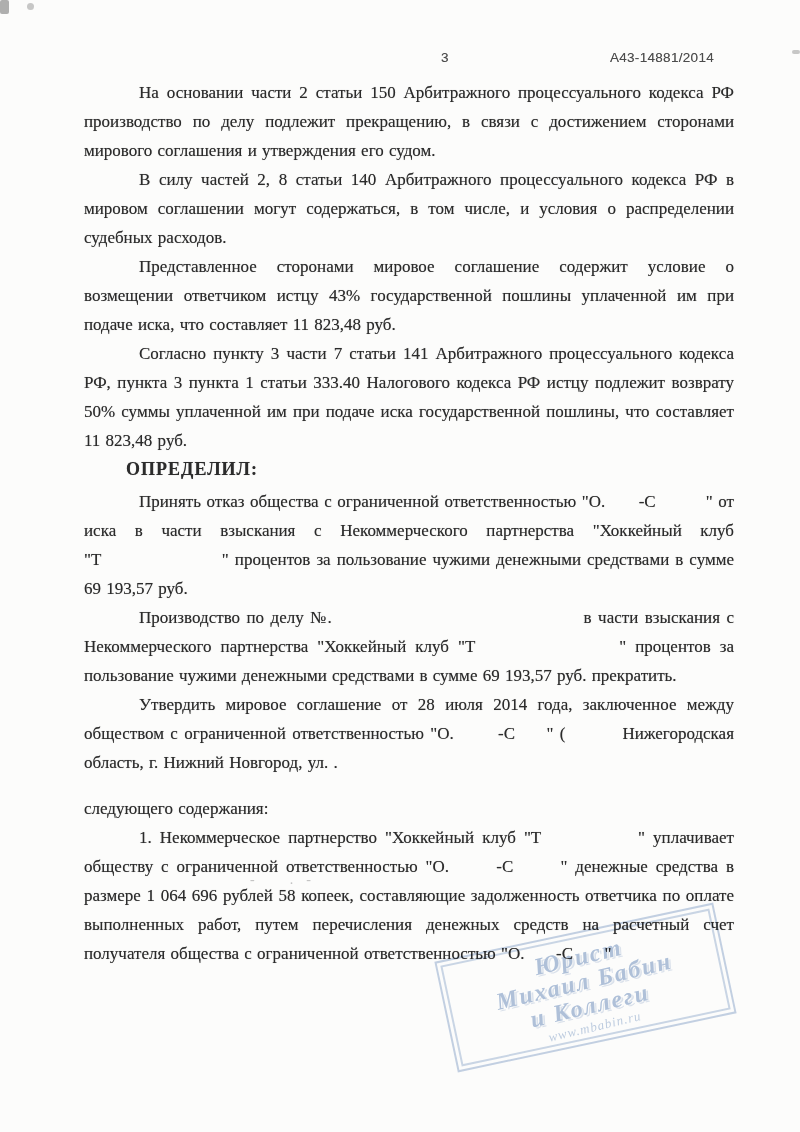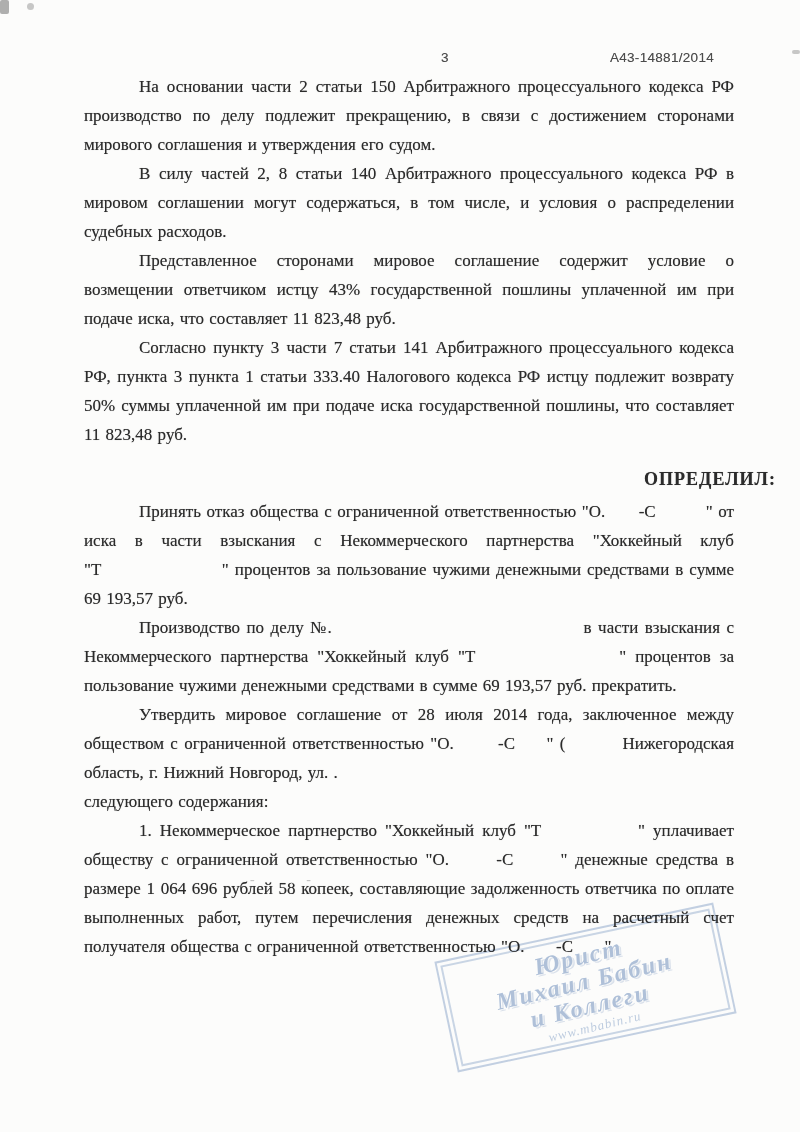--- a/index.html
+++ b/index.html
@@ -21,35 +21,35 @@
   .page-header {
     position:absolute; left:0; top:50px; width:100%;
     font-family:"Liberation Sans","DejaVu Sans",sans-serif;
     font-size:13.5px; color:#4c4c4c;
     text-shadow:0 0 .6px rgba(70,70,70,.5);
   }
   .page-number { position:absolute; left:441px; top:0; }
   .case-number { position:absolute; right:86px; top:0; letter-spacing:.3px;margin-left:25px; }
 
   .doc-body {
-    position:absolute; left:84px; top:72px; width:650px;
+    position:absolute; left:84px; top:78px; width:650px;
     font-size:17px; line-height:29px;
     text-shadow:0 0 .7px rgba(55,55,55,.55);
     word-spacing:1px;
   }
   p.para { text-align:justify; }
   p.indent  { text-indent:55px; }
   p.deep    { text-indent:128px; }
   p.noindent{ text-indent:0; }
   p.heading {
-    text-align:right; font-weight:bold; font-size:18px;
+    text-align:left; font-weight:bold; font-size:18px;
     letter-spacing:1px; transform:translateX(42px);
-    margin-top:16px; margin-bottom:3px;
+    margin-top:0; margin-bottom:3px;
   }
-  p.gap-before { }
+  p.gap-before { margin-top:17px; }
 
   .redaction-artifact {
     position:absolute; left:250px; top:872px;
     font-size:14px; color:#c3c3c3; letter-spacing:2px;
     text-shadow:none;
   }
 
   .stamp {
     position:absolute; left:443px; top:931px; width:285px; height:113px;
     transform:rotate(-12deg);

